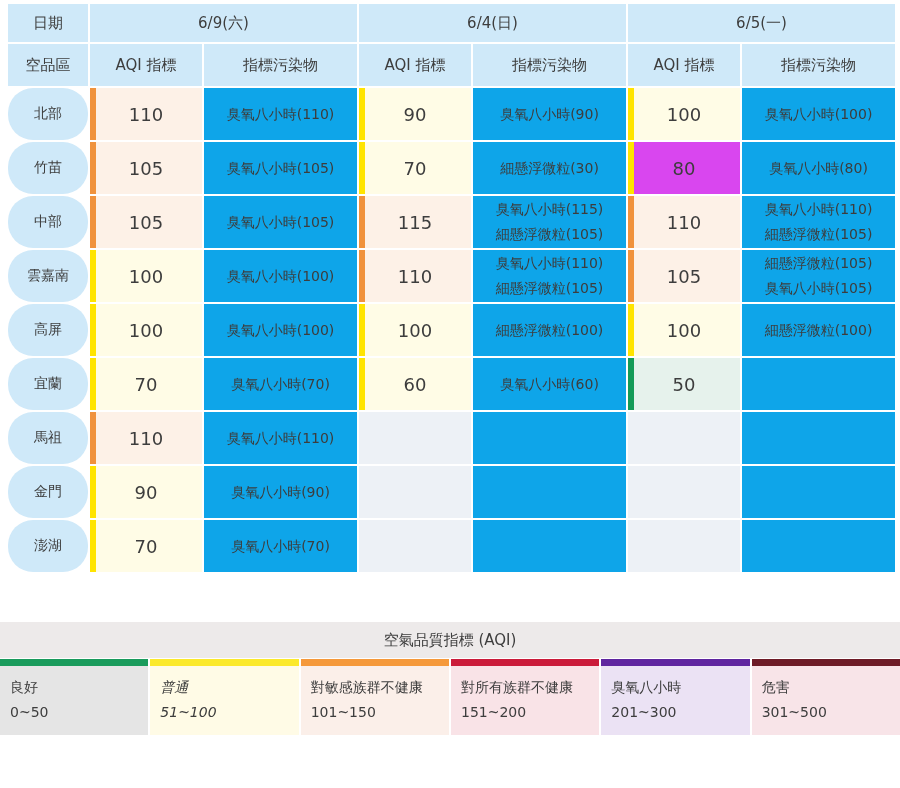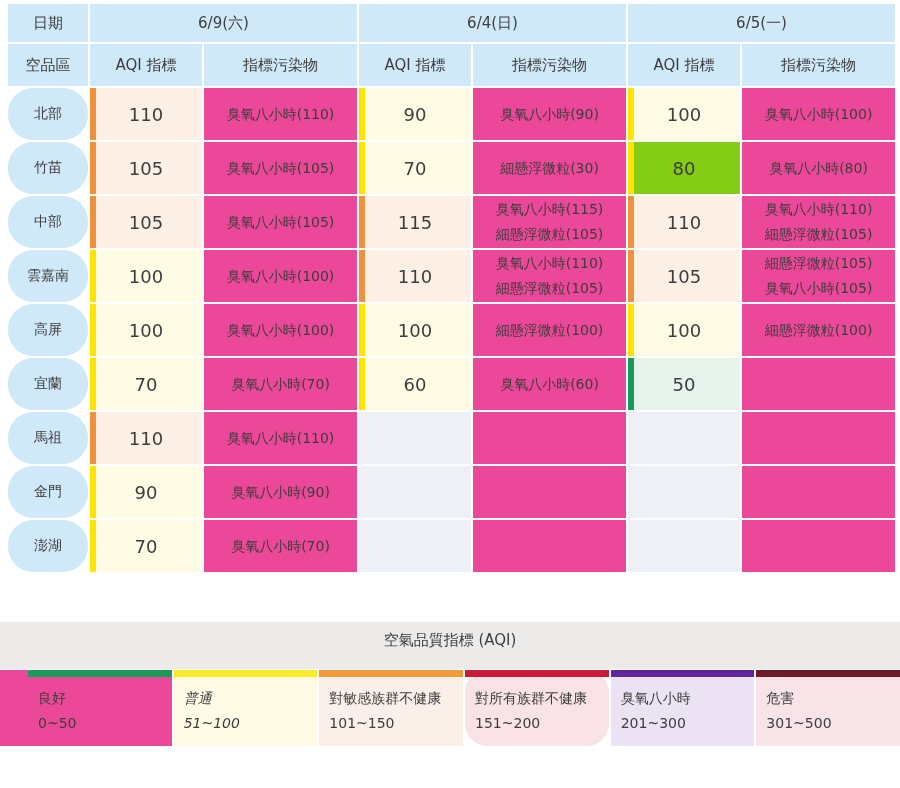--- a/index.html
+++ b/index.html
@@ -42,31 +42,31 @@
     text-align:center;
     font-size:18px;
   }
   td.aqi .bar{
     position:absolute;
     left:0;top:0;bottom:0;
     width:6px;
     display:block;
   }
   td.poll{
-    background:#ec4899;
+    background:#0ea5e9;
     text-align:center;
     font-size:14px;
     line-height:25px;
   }
 
   
   .legend{margin-top:48px;width:900px;}
   .legend-title{
     background:#edeaea;
-    height:47px;
+    height:36px;
     line-height:36px;
     text-align:center;
     font-size:15px;
   }
   .legend-row{
     display:flex;
     margin-top:1px;
     width:900px;
   }
   .seg{
@@ -131,21 +131,21 @@
         <tr>
           <th class="region">竹苗</th>
           <td class="aqi" style="background: rgb(253, 241, 231);"><span class="bar" style="background: rgb(240, 146, 60);"></span><span>105</span></td>
           <td class="poll">
             <div>臭氧八小時(105)</div>
           </td>
           <td class="aqi" style="background: rgb(255, 252, 230);"><span class="bar" style="background: rgb(255, 228, 0);"></span><span>70</span></td>
           <td class="poll">
             <div>細懸浮微粒(30)</div>
           </td>
-          <td class="aqi" style="background: #84cc16;"><span class="bar" style="background: rgb(255, 228, 0);"></span><span>80</span></td>
+          <td class="aqi" style="background: #d946ef;"><span class="bar" style="background: rgb(255, 228, 0);"></span><span>80</span></td>
           <td class="poll">
             <div>臭氧八小時(80)</div>
           </td>
         </tr>
         <tr>
           <th class="region">中部</th>
           <td class="aqi" style="background: rgb(253, 241, 231);"><span class="bar" style="background: rgb(240, 146, 60);"></span><span>105</span></td>
           <td class="poll">
             <div>臭氧八小時(105)</div>
           </td>
@@ -237,36 +237,36 @@
           <td class="poll"></td>
           <td class="aqi" style="background: rgb(237, 241, 246);"><span class="bar" style="background: transparent;"></span><span></span></td>
           <td class="poll"></td>
         </tr>
       </tbody>
   </table>
 
   <div class="legend">
     <div class="legend-title">空氣品質指標 (AQI)</div>
     <div class="legend-row" id="legend-row">
-        <div class="seg" style="background: #ec4899; padding-left: 28px;">
+        <div class="seg" style="background: #e5e5e5;">
           <div class="seg-bar" style="background: rgb(26, 155, 92);"></div>
           <div class="seg-name">良好</div>
           <div class="seg-range">0~50</div>
         </div>
         <div class="seg" style="background: rgb(255, 251, 230); font-style: italic;">
           <div class="seg-bar" style="background: rgb(251, 233, 44);"></div>
           <div class="seg-name">普通</div>
           <div class="seg-range">51~100</div>
         </div>
         <div class="seg" style="background: rgb(251, 239, 233);">
           <div class="seg-bar" style="background: rgb(245, 153, 59);"></div>
           <div class="seg-name">對敏感族群不健康</div>
           <div class="seg-range">101~150</div>
         </div>
-        <div class="seg" style="background: rgb(249, 227, 231); border-radius: 22px;">
+        <div class="seg" style="background: rgb(249, 227, 231);">
           <div class="seg-bar" style="background: rgb(203, 27, 58);"></div>
           <div class="seg-name">對所有族群不健康</div>
           <div class="seg-range">151~200</div>
         </div>
         <div class="seg" style="background: rgb(235, 226, 244);">
           <div class="seg-bar" style="background: rgb(95, 37, 159);"></div>
           <div class="seg-name">臭氧八小時</div>
           <div class="seg-range">201~300</div>
         </div>
         <div class="seg" style="background: rgb(248, 228, 232);">

